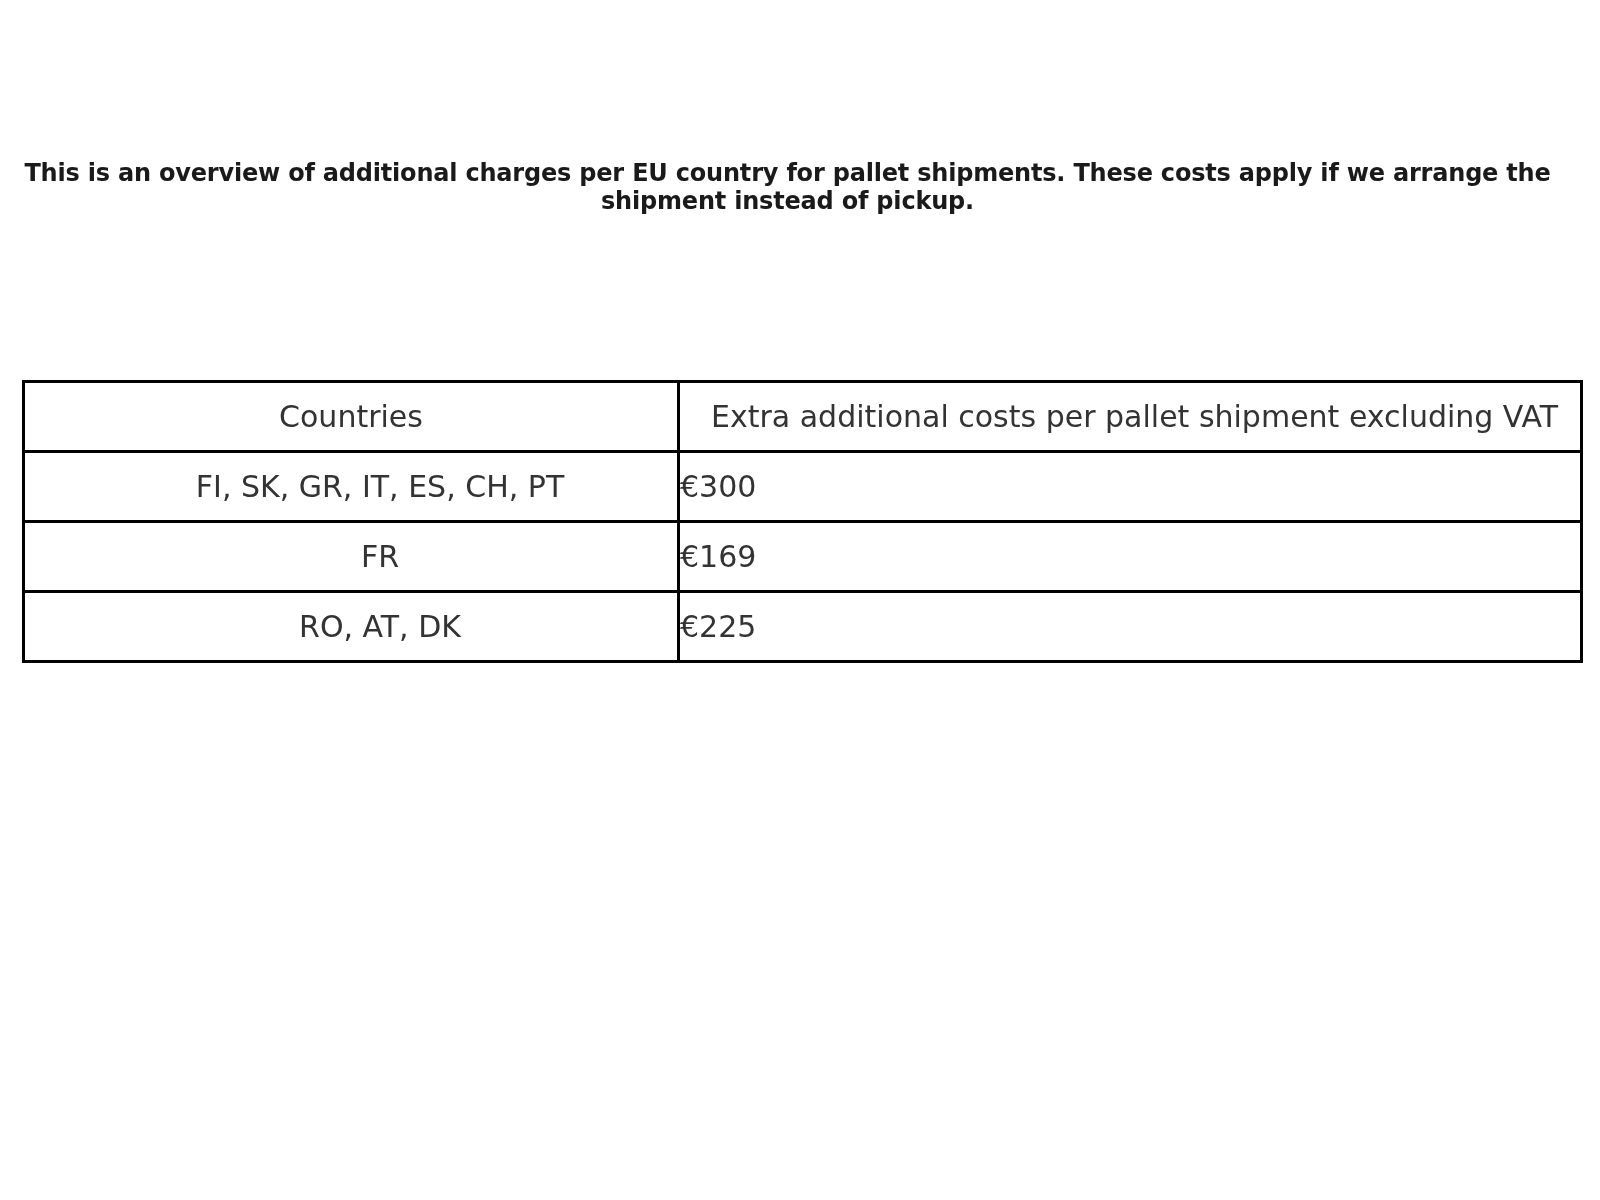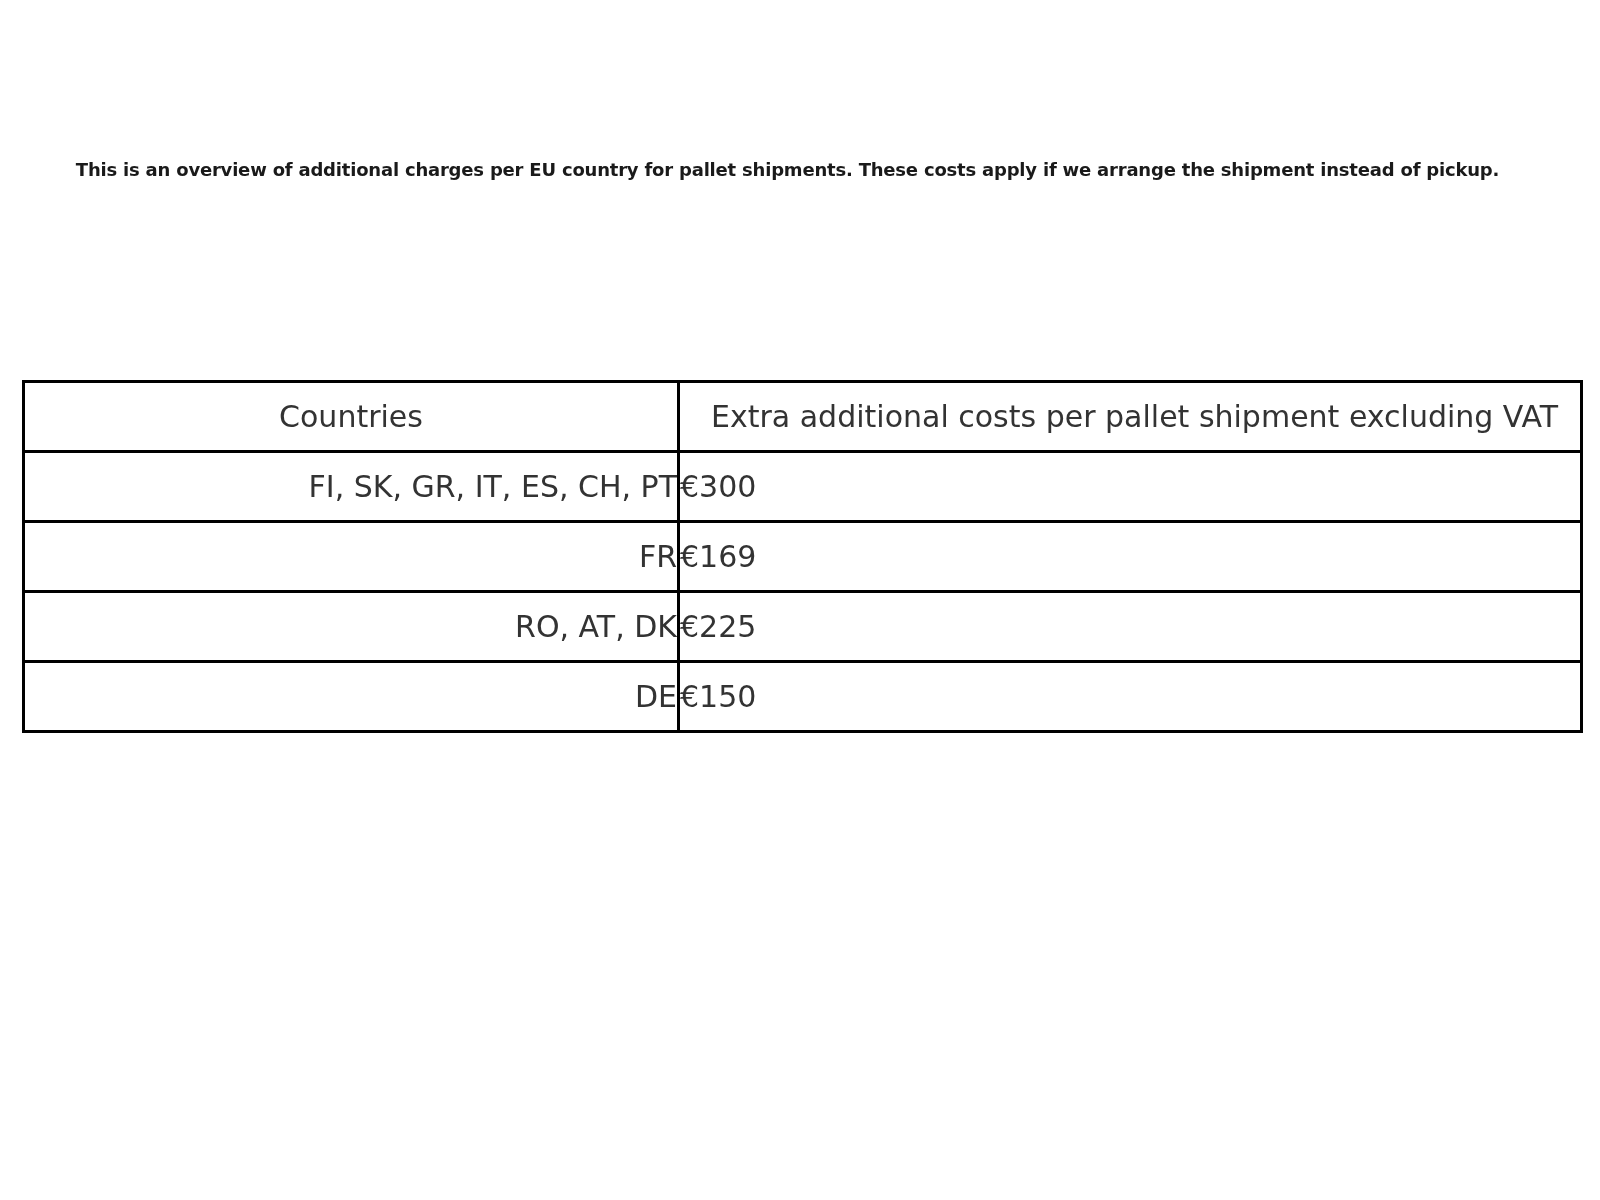--- a/index.html
+++ b/index.html
@@ -10,21 +10,21 @@
     font-family: "DejaVu Sans", "Liberation Sans", sans-serif;
   }
   body { position: relative; overflow: hidden; }
 
   .intro-note {
     position: absolute;
     top: 159px;
     left: 0;
     width: 1575px;
     text-align: center;
-    font-size: 18px;
+    font-size: 24px;
     font-weight: bold;
     letter-spacing: -0.2px;
     color: #1a1a1a;
   }
 
   .cost-table {
     position: absolute;
     left: 22px;
     top: 380px;
     width: 1558px;
@@ -41,21 +41,21 @@
     vertical-align: middle;
     background: #ffffff;
     white-space: nowrap;
     overflow: hidden;
   }
   .col-countries { width: 655px; }
   .col-cost { width: 903px; }
 
   .h-countries { text-align: center; }
   .h-cost { text-align: left; padding-left: 31px; }
-  .c-countries { text-align: right; padding-left: 58px; }
+  .c-countries { text-align: center; padding-left: 58px; }
   .c-cost { text-align: left; }
 </style>
 </head>
 <body>
 
 <div class="page">
 
   <div class="intro-note">This is an overview of additional charges per EU country for pallet shipments. These costs apply if we arrange the shipment instead of pickup.</div>
 
   <table class="cost-table">
@@ -75,20 +75,16 @@
         <td class="c-cost">€300</td>
       </tr>
       <tr>
         <td class="c-countries">FR</td>
         <td class="c-cost">€169</td>
       </tr>
       <tr>
         <td class="c-countries">RO, AT, DK</td>
         <td class="c-cost">€225</td>
       </tr>
-      <tr>
-        <td class="c-countries">DE</td>
-        <td class="c-cost">€150</td>
-      </tr>
     </tbody>
   </table>
 
 </div>
 
 </body></html>

